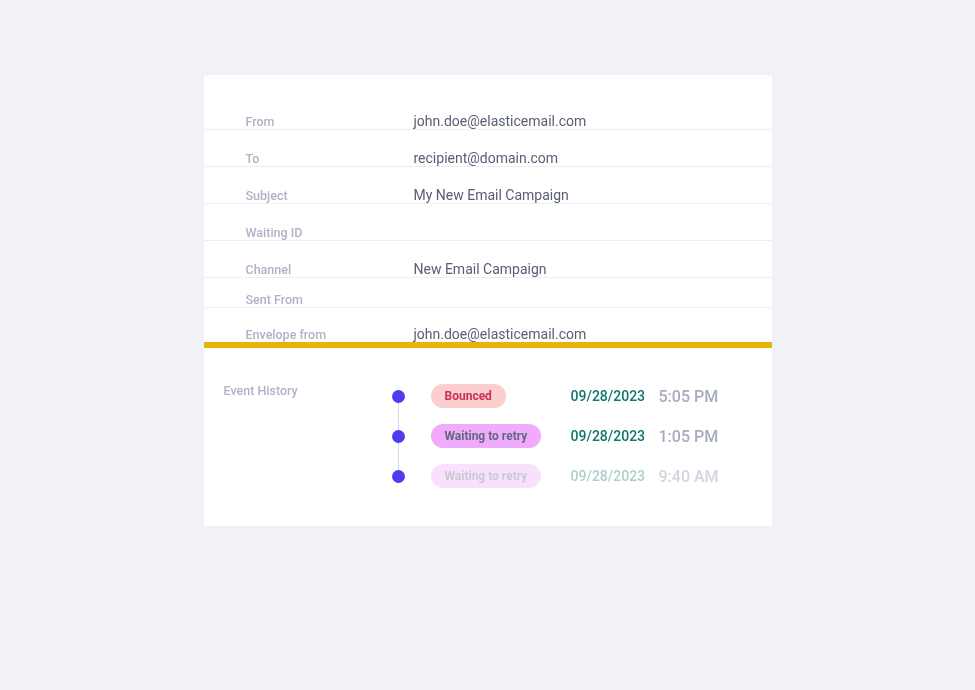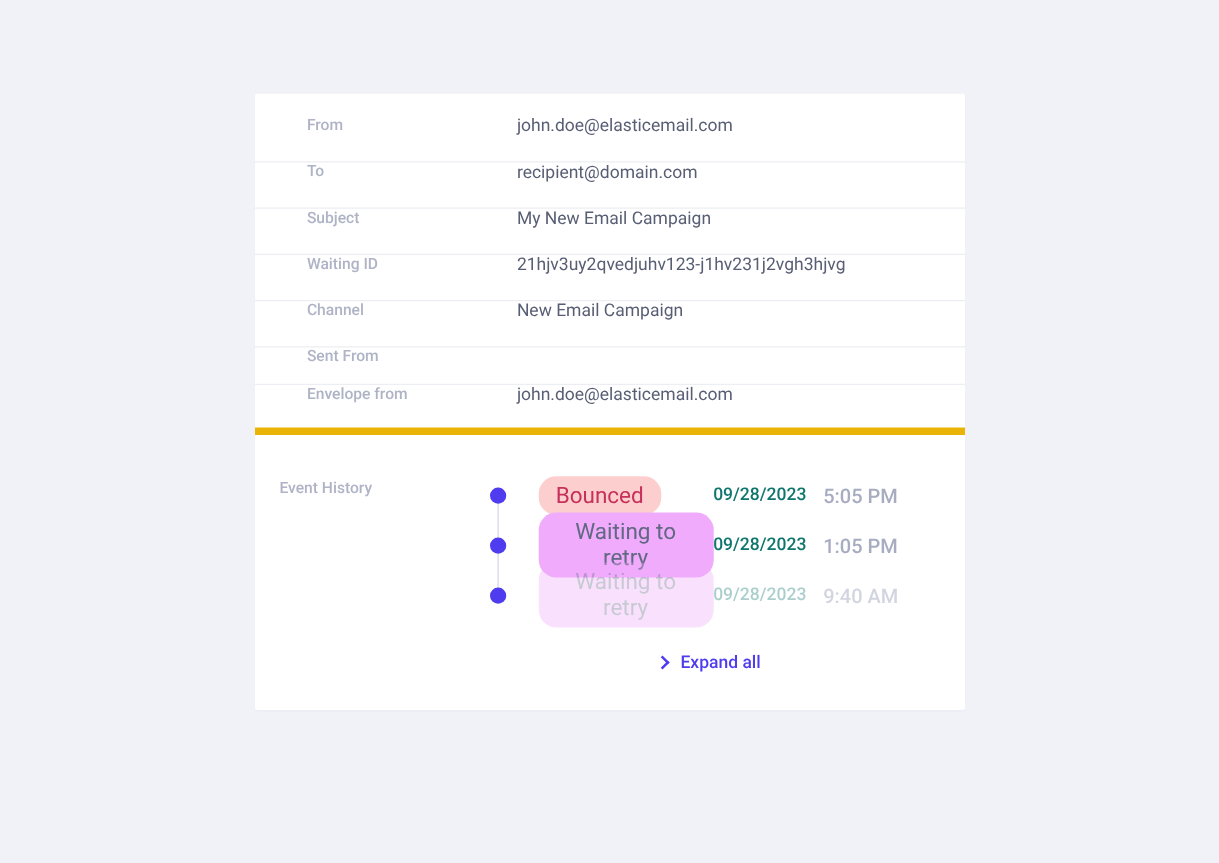--- a/index.html
+++ b/index.html
@@ -15,21 +15,21 @@
   }
   .card {
     background: #fff;
     width: 568px;
     padding: 18px 0 30px 0;
     border-radius: 2px;
     box-shadow: 0 1px 2px rgba(0,0,0,0.02);
   }
   .row {
     display: flex;
-    align-items: flex-start;
+    align-items: flex-end;
     padding: 0 42px;
     border-bottom: 1px solid #edeef3;
     min-height: 37px;
   }
   .row.small { min-height: 30px; }
   .row.last-detail { border-bottom: 6px solid #eab308; }
   .label {
     width: 168px;
     flex-shrink: 0;
     font-size: 12.5px;
@@ -78,22 +78,22 @@
     height: 13px;
     background: #4f3cef;
     border-radius: 50%;
     flex-shrink: 0;
     margin-right: 26px;
   }
   .badge {
     display: inline-block;
     padding: 5px 14px;
     border-radius: 14px;
-    font-size: 18px;
-    font-weight: 400;
+    font-size: 12px;
+    font-weight: 700;
     min-width: 70px;
     text-align: center;
   }
   .badge.bounced {
     background: #fccfce;
     color: #c6305a;
   }
   .badge.waiting {
     background: #f0abfc;
     color: #616882;
@@ -147,21 +147,20 @@
   <div class="row">
     <div class="label">To</div>
     <div class="value">recipient@domain.com</div>
   </div>
   <div class="row">
     <div class="label">Subject</div>
     <div class="value">My New Email Campaign</div>
   </div>
   <div class="row">
     <div class="label">Waiting ID</div>
-    <div class="value">21hjv3uy2qvedjuhv123-j1hv231j2vgh3hjvg</div>
   </div>
   <div class="row">
     <div class="label">Channel</div>
     <div class="value">New Email Campaign</div>
   </div>
   <div class="row small">
     <div class="label">Sent From</div>
     <div class="value"></div>
   </div>
   <div class="row last-detail" style="min-height:40px;">
@@ -191,18 +190,14 @@
       <div class="event faded">
         <div class="dot"></div>
         <div class="badge-col"><span class="badge waiting">Waiting to retry</span></div>
         <div class="date">09/28/2023</div>
         <div class="time">9:40 AM</div>
       </div>
 
     </div>
   </div>
 
-  <div class="expand">
-    <span class="chevron"></span>
-    <span>Expand all</span>
-  </div>
 
 </div>
 
 </body></html>

